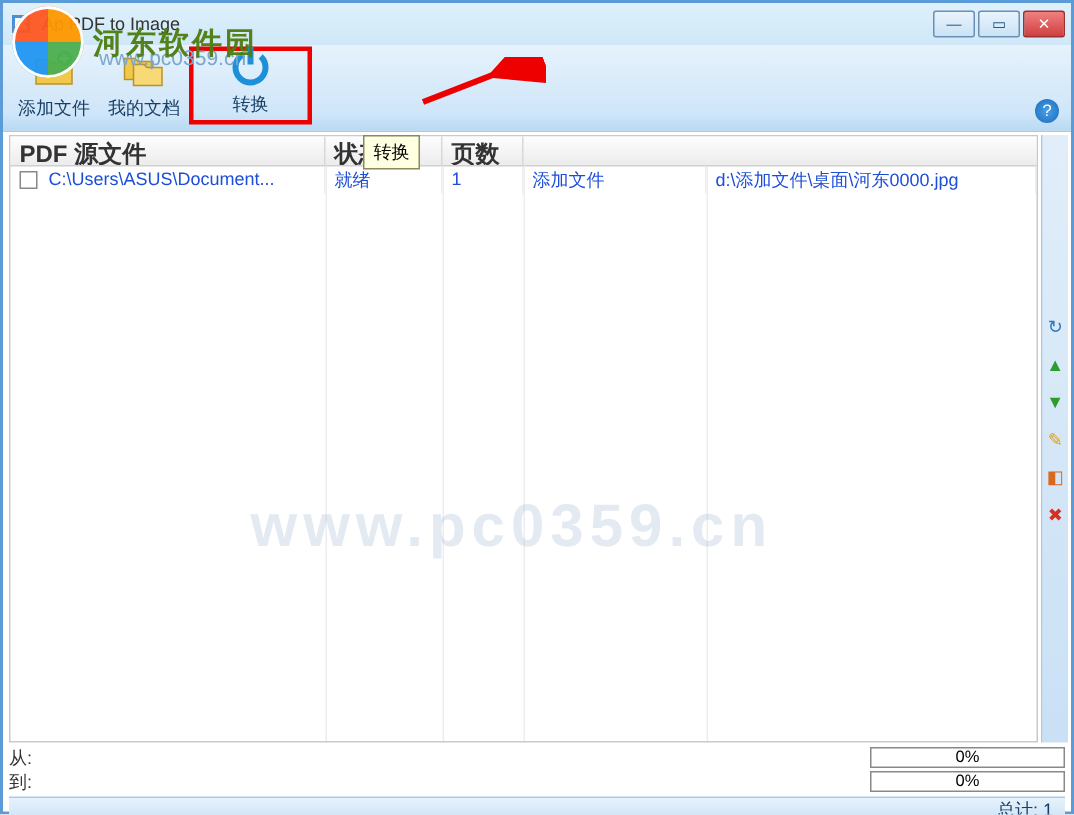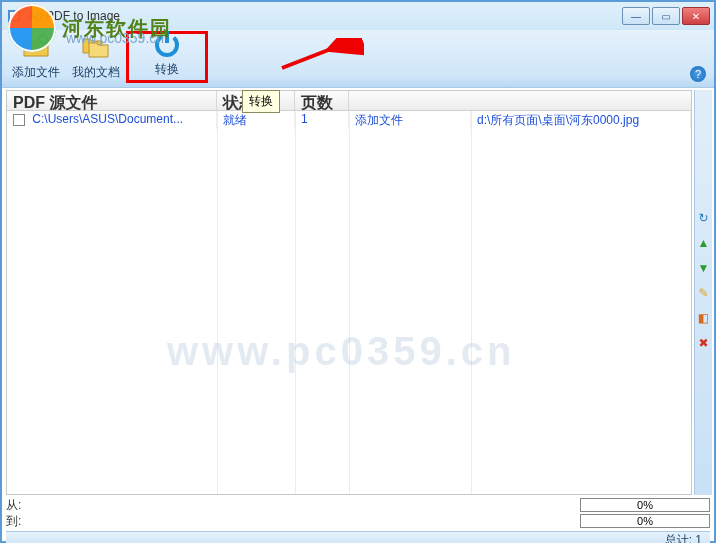--- a/index.html
+++ b/index.html
@@ -136,21 +136,21 @@
     <div class="grid-vline" style="left:464px"></div>
     <div class="grid-body">
       <div class="grid-row">
         <div class="cell col0">
           <span class="file-checkbox"></span>
           <span>C:\Users\ASUS\Document...</span>
         </div>
         <div class="cell col1">就绪</div>
         <div class="cell col2">1</div>
         <div class="cell col3">添加文件</div>
-        <div class="cell col4">d:\所有页面\桌面\河东0000.jpg</div>
+        <div class="cell col4">d:\添加文件\桌面\河东0000.jpg</div>
       </div>
     </div>
     <div class="bg-watermark">www.pc0359.cn</div>
   </div>
 
   <div class="side-panel">
     <div class="side-btn">
         <span style="color:#2a7ac0">↻</span>
       </div>
     <div class="side-btn">

